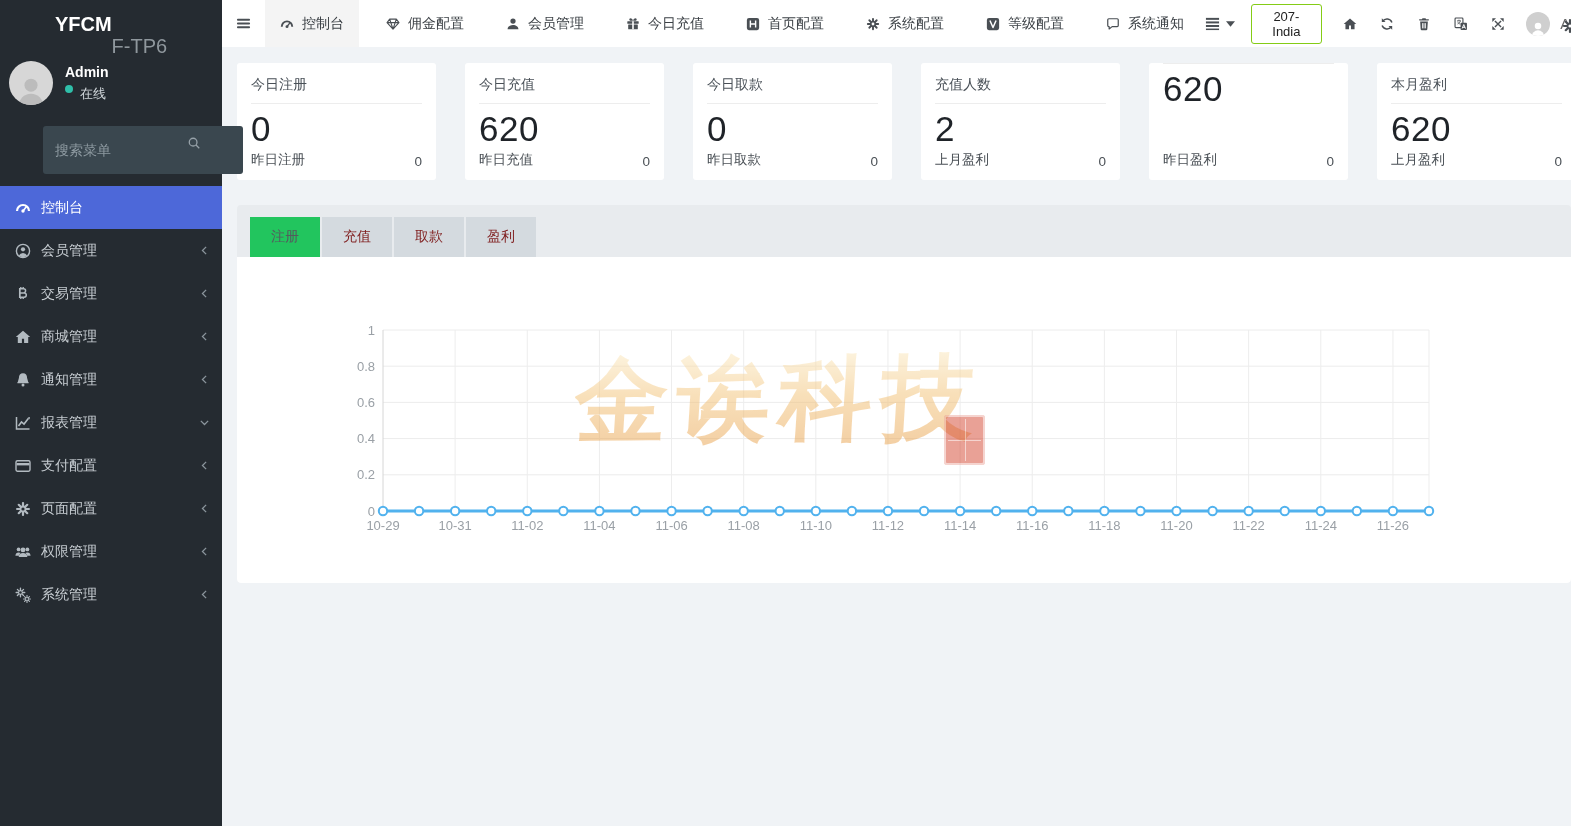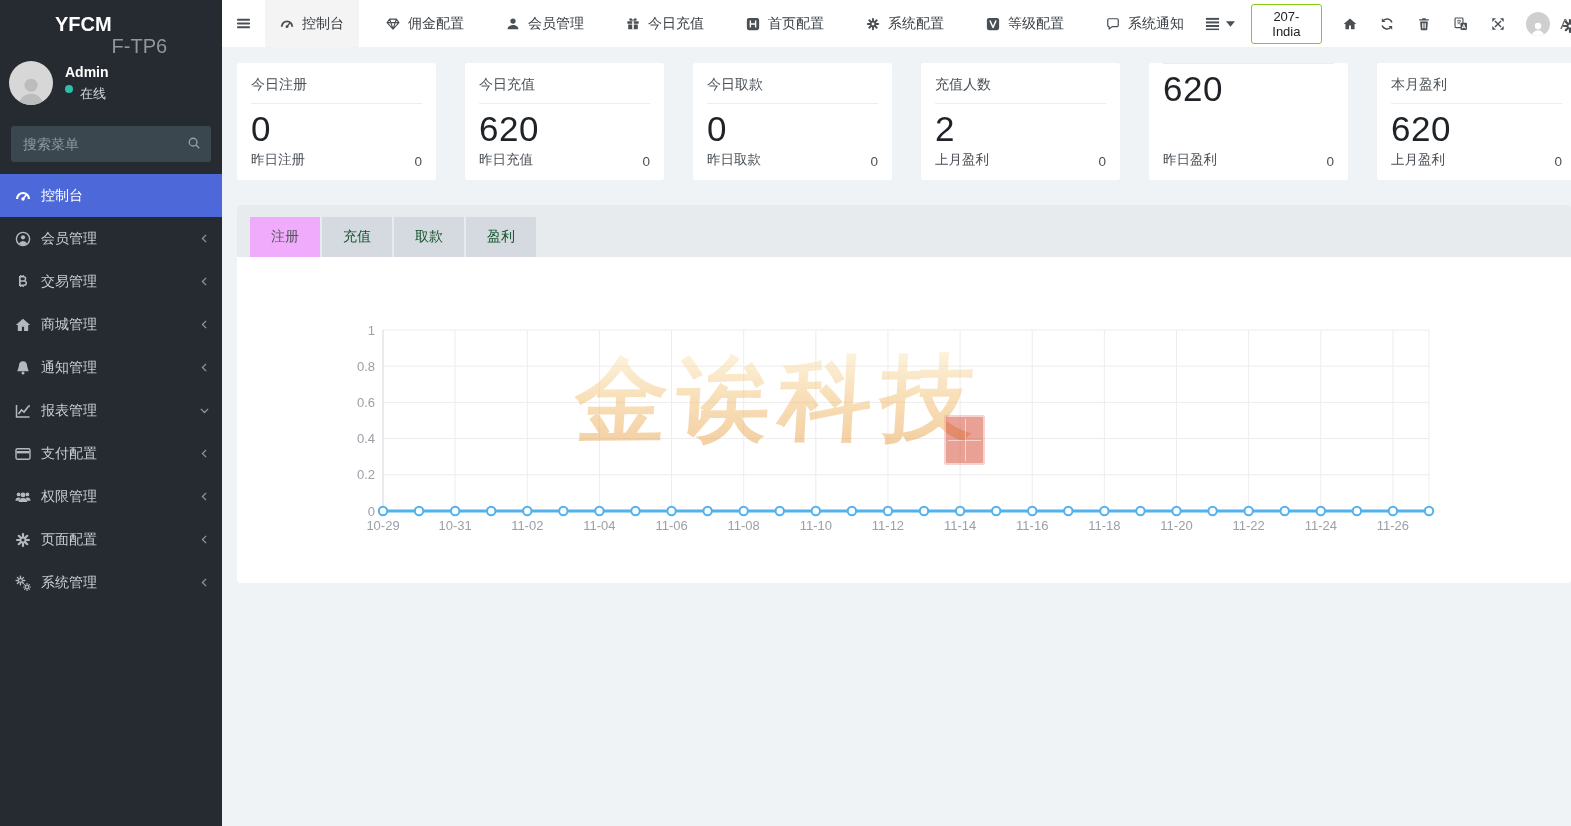--- a/index.html
+++ b/index.html
@@ -12,21 +12,21 @@
   .logo { height:48px; display:flex; align-items:center; justify-content:center; font-size:20px; color:#fff; }
   .logo b { font-weight:700; color:#fff; }
   .logo span { font-weight:400; color:#8f979d;margin-top:44px; }
   .userpanel { display:flex; gap:12px; padding:13px 12px 8px 9px; align-items:center; }
   .avatar-lg { width:44px; height:44px; border-radius:50%; background:#d7d7d7; color:#bcbcbc; overflow:hidden; display:flex; align-items:flex-end; justify-content:center; }
   .avatar-lg .icon { width:36px; height:36px; margin-bottom:-4px; }
   .uname { color:#fff; font-weight:700; font-size:14px; margin-bottom:5px; }
   .ustatus { color:#d2d8dc; font-size:13px; display:flex; gap:7px; }
   .dot { width:8px; height:8px; border-radius:50%; background:#2fbfa9; display:inline-block; }
   .search { position:relative; margin:13px 11px 12px; }
-  .search input { width:100%; height:36px; background:#3a474f; border:0; border-radius:3px; color:#cfd6da; font-size:14px; padding:0 34px 0 12px; outline:none; font-family:inherit; }
+  .search input { width:100%; height:48px; background:#3a474f; border:0; border-radius:3px; color:#cfd6da; font-size:14px; padding:0 34px 0 12px; outline:none; font-family:inherit;margin-left:32px; }
   .search input::placeholder { color:#8e9aa1; }
   .search .icon { position:absolute; right:10px; top:10px; color:#97a2a9; width:14px; height:14px; }
   .menu { margin-top:5px; }
   .mitem { position:relative; height:43px; display:flex; align-items:center; padding-left:15px; color:#c7cdd2; font-size:14px; cursor:pointer; }
   .mitem .icon { color:#b2bac0; width:16px; height:16px; }
   .mitem .lbl { margin-left:10px; }
   .mitem .chev { position:absolute; right:11px; color:#8b959c; width:13px; height:13px; }
   .mitem.active { background:#4d68d9; color:#fff; --hole:#4d68d9; }
   .mitem.active .icon { color:#fff; }
 
@@ -53,22 +53,22 @@
   .cards { display:flex; gap:29px; width:1339px; }
   .card { width:199px; height:117px; background:#fff; border-radius:3px; position:relative; flex:0 0 199px; }
   .card .t { font-size:14px; color:#495057; padding:13px 14px 9px; }
   .card .hr { border-top:1px solid #ededed; margin:0 14px; }
   .card .v { font-size:35px; color:#1f2328; padding:5px 14px 0; letter-spacing:.5px; }
   .card .foot { position:absolute; left:14px; right:14px; bottom:11px; display:flex; justify-content:space-between; font-size:13.5px; color:#4a5056;align-items:flex-end; }
 
   
   .chart-card { margin-top:25px; width:1334px; height:378px; border-radius:4px; position:relative; overflow:hidden; background:#e8ebee; }
   .tabstrip { height:52px; padding:12px 0 0 13px; display:flex; gap:2px; }
-  .tab { height:40px; padding:0 21px; display:flex; align-items:center; font-size:14px; background:#d4dadf; color:#14532d; cursor:pointer; }
-  .tab.active { background:#f0abfc; color:#555a5e; }
+  .tab { height:40px; padding:0 21px; display:flex; align-items:center; font-size:14px; background:#d4dadf; color:#7f1d1d; cursor:pointer; }
+  .tab.active { background:#22c55e; color:#555a5e; }
   .panel { position:absolute; left:0; right:0; top:52px; bottom:0; background:#fff; }
   .chart-svg { position:absolute; inset:0; width:1334px; height:378px; z-index:2; font-family:"Liberation Sans","DejaVu Sans",sans-serif; }
   .watermark { position:absolute; left:338px; top:148px; z-index:3; font-size:93px; font-weight:700; letter-spacing:9px; line-height:1;
     background:linear-gradient(180deg,#fbe7bb 0%,#f3c276 45%,#e9a14b 100%);
     -webkit-background-clip:text; background-clip:text; color:transparent;
     opacity:.5; transform:skewX(-4deg) rotate(-.5deg); white-space:nowrap; pointer-events:none; }
   .seal { position:absolute; left:707px; top:210px; width:41px; height:50px; background:#d5452f; opacity:.5; border-radius:3px; z-index:3;
     box-shadow:inset 0 0 0 2px rgba(255,255,255,.55); pointer-events:none; }
   .seal:before { content:""; position:absolute; left:50%; top:4px; bottom:4px; width:1px; background:rgba(255,255,255,.55); }
   .seal:after { content:""; position:absolute; top:50%; left:4px; right:4px; height:1px; background:rgba(255,255,255,.55); }
@@ -313,32 +313,32 @@
         <svg class="icon">
           <use href="#i-card"></use>
         </svg>
         <span class="lbl">支付配置</span>
         <svg class="icon chev">
           <use href="#i-chevl"></use>
         </svg>
       </div>
     <div class="mitem">
         <svg class="icon">
+          <use href="#i-cog"></use>
+        </svg>
+        <span class="lbl">页面配置</span>
+        <svg class="icon chev">
+          <use href="#i-chevl"></use>
+        </svg>
+      </div>
+    <div class="mitem">
+        <svg class="icon">
           <use href="#i-users"></use>
         </svg>
         <span class="lbl">权限管理</span>
-        <svg class="icon chev">
-          <use href="#i-chevl"></use>
-        </svg>
-      </div>
-    <div class="mitem">
-        <svg class="icon">
-          <use href="#i-cog"></use>
-        </svg>
-        <span class="lbl">页面配置</span>
         <svg class="icon chev">
           <use href="#i-chevl"></use>
         </svg>
       </div>
     <div class="mitem">
         <svg class="icon">
           <use href="#i-cogs"></use>
         </svg>
         <span class="lbl">系统管理</span>
         <svg class="icon chev">

